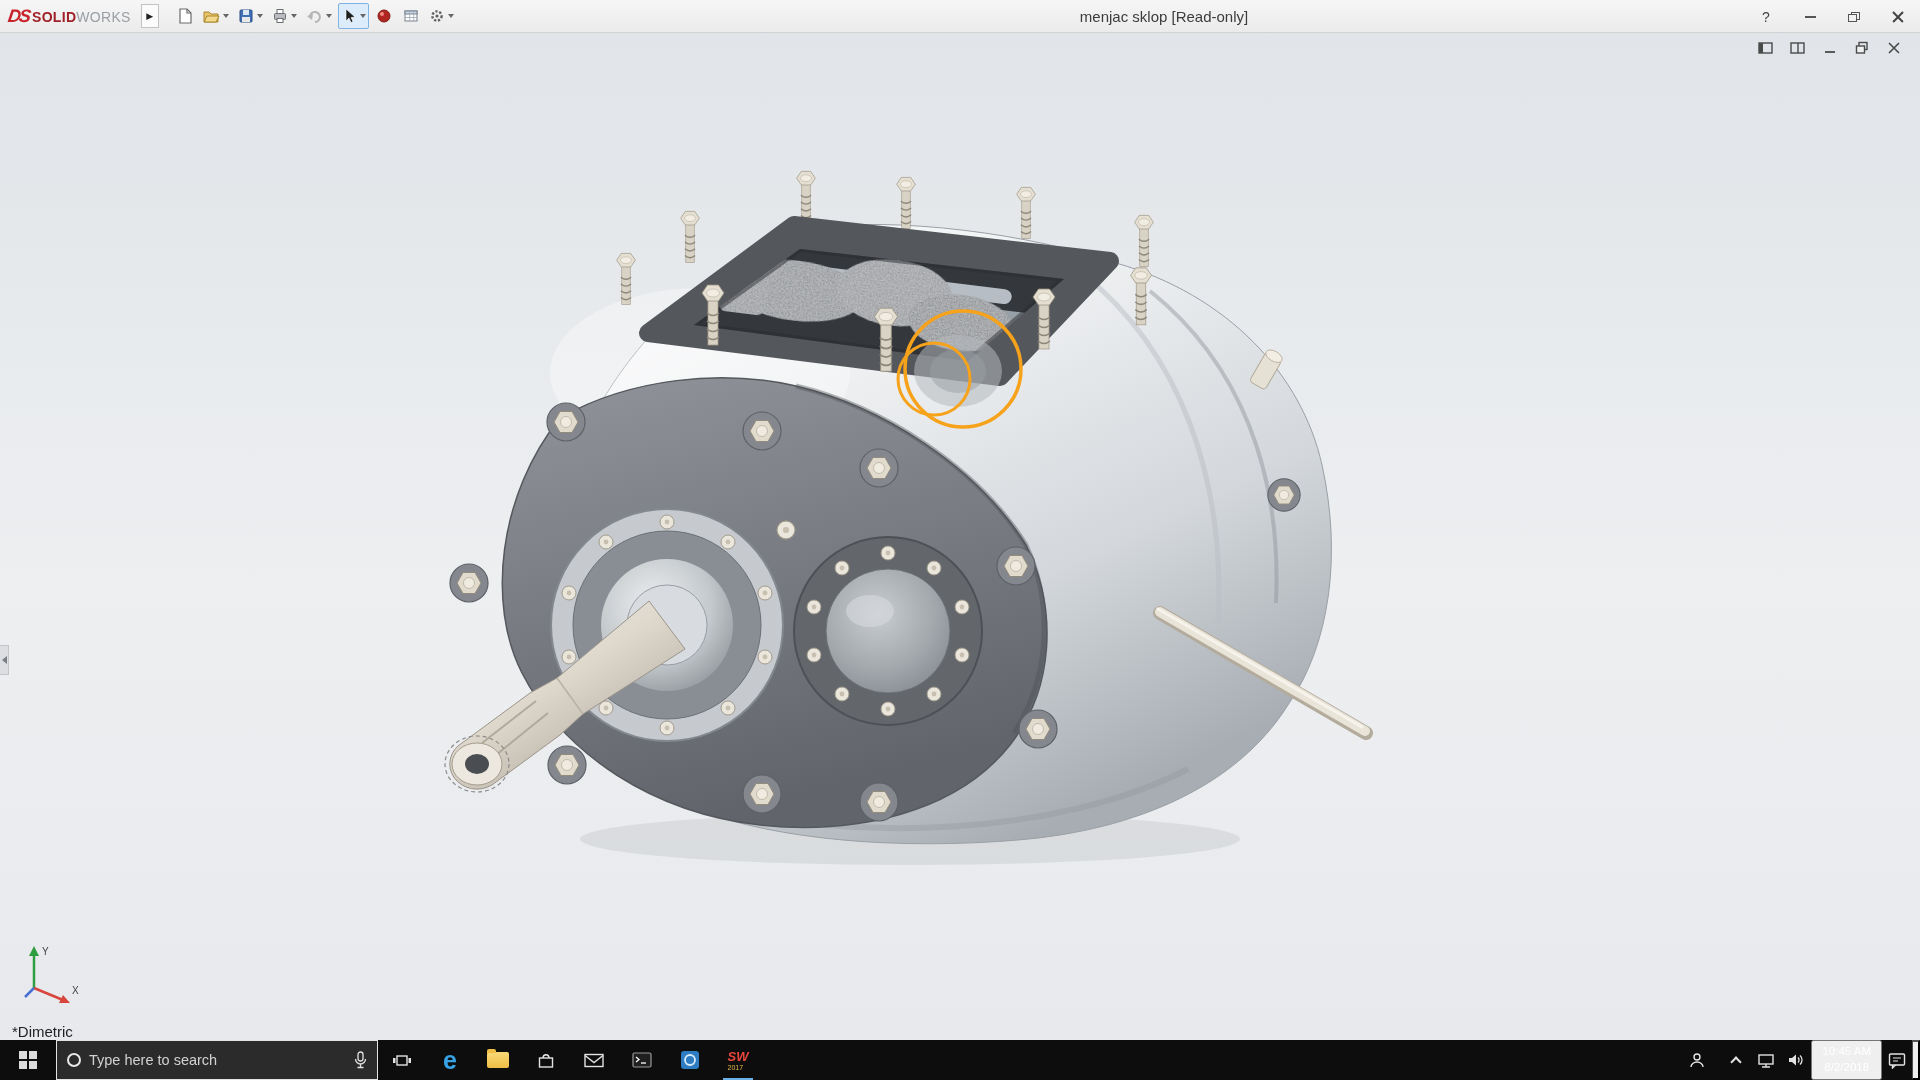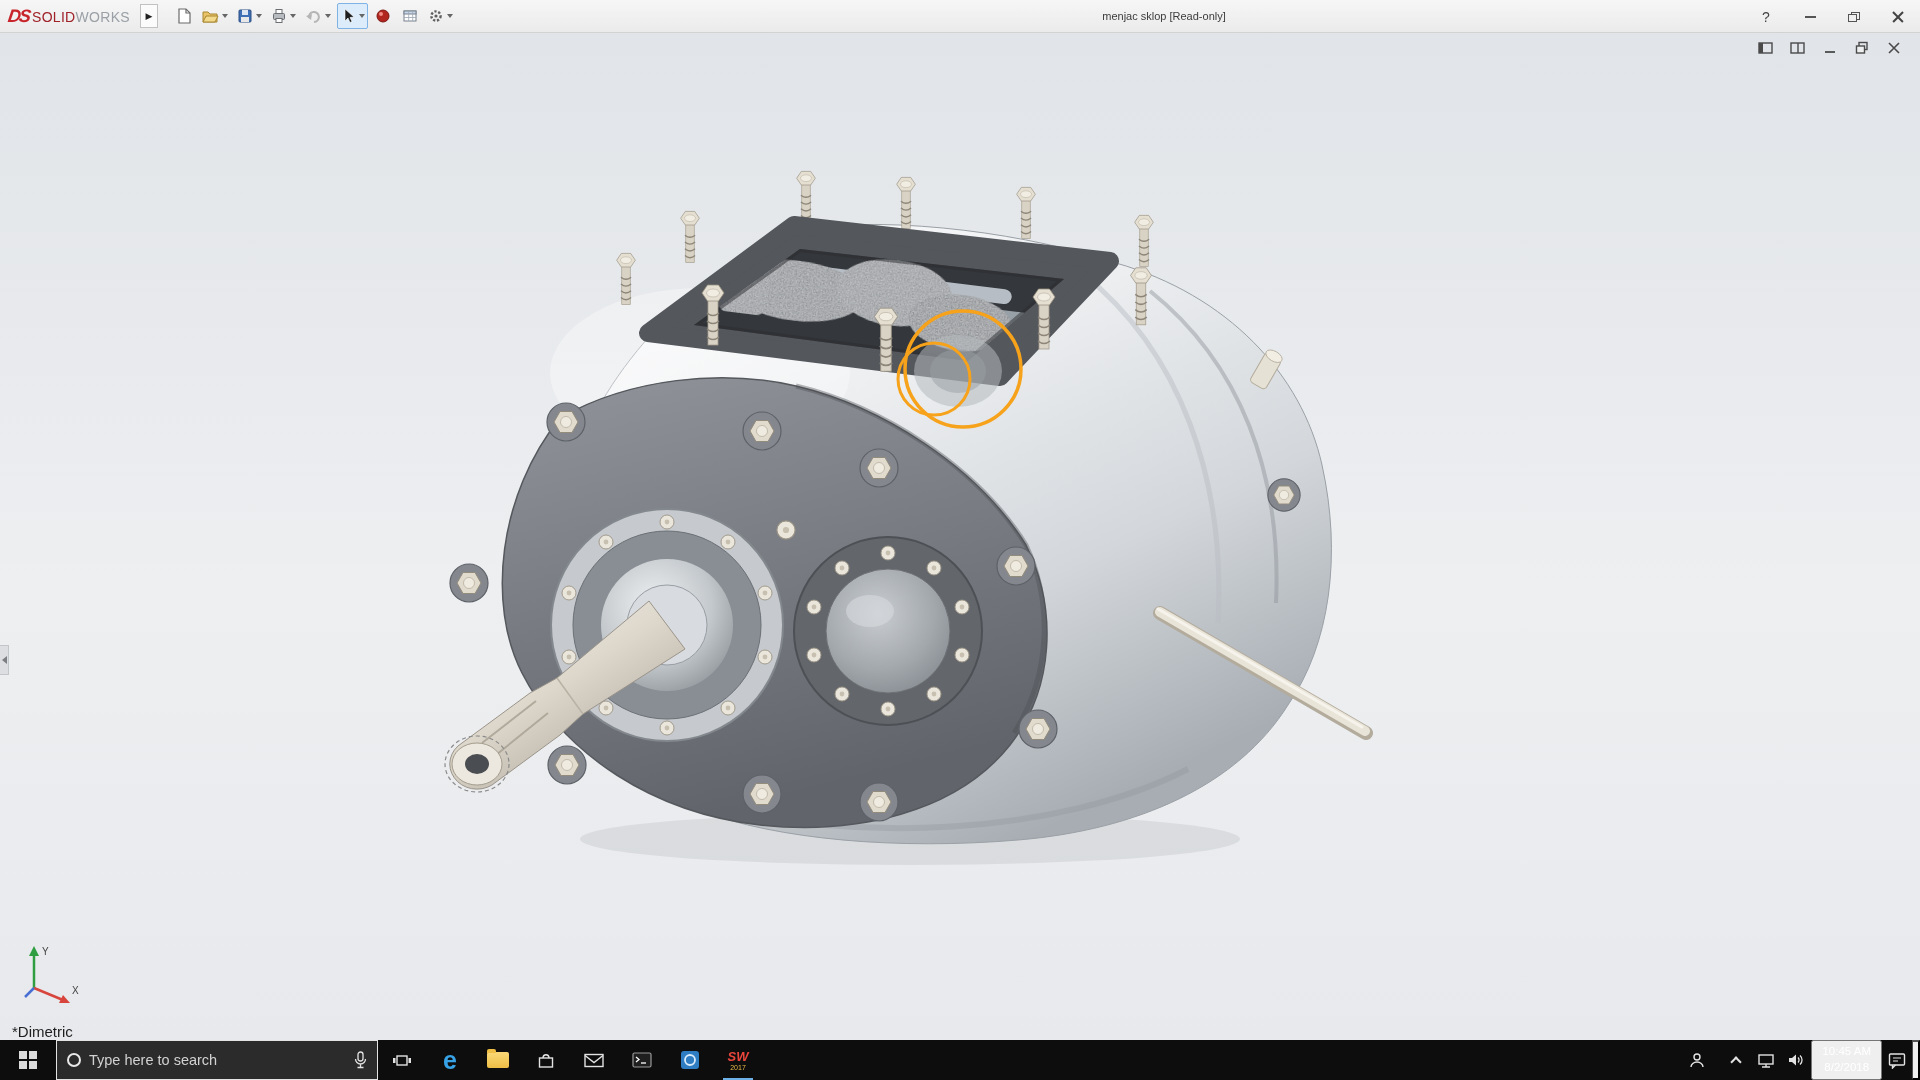--- a/index.html
+++ b/index.html
@@ -3,28 +3,28 @@
 <meta charset="utf-8">
 <style>
   *{box-sizing:border-box;margin:0;padding:0}
   html,body{width:1920px;height:1080px;overflow:hidden}
   body{font-family:"Liberation Sans",sans-serif;position:relative;background:#e8eaed}
 
   
   .titlebar{position:absolute;top:0;left:0;right:0;height:33px;background:linear-gradient(#f6f6f6,#ebebeb);border-bottom:1px solid #d2d2d2;display:flex;align-items:center;z-index:30}
   .brand{display:flex;align-items:baseline;padding:0 10px 0 8px;white-space:nowrap}
   .brand-glyph{font-weight:bold;font-style:italic;font-size:18px;color:#c8242c;letter-spacing:-2px;margin-right:3px;transform:skewX(-8deg)}
-  .brand-solid{font-weight:normal;font-size:14px;color:#a02128;letter-spacing:.3px}
+  .brand-solid{font-weight:bold;font-size:14px;color:#a02128;letter-spacing:.3px}
   .brand-works{font-weight:normal;font-size:14px;color:#9aa0a6;letter-spacing:.3px}
   .flyout{width:18px;height:24px;border:1px solid #c2c2c2;background:#fbfbfb;display:flex;align-items:center;justify-content:center;font-size:9px;color:#222;margin-right:14px}
   .tb-icons{display:flex;align-items:center;gap:3px}
   .tbtn{height:26px;min-width:24px;display:flex;align-items:center;justify-content:center;border:1px solid transparent;border-radius:2px;background:transparent;padding:0 2px;cursor:default}
   .tbtn.active{border-color:#7fb2e5;background:#dcecfb}
   .caret{width:0;height:0;border-left:3.5px solid transparent;border-right:3.5px solid transparent;border-top:4px solid #666;margin-left:3px}
-  .win-title{position:absolute;left:1164px;transform:translateX(-50%);font-size:11px;color:#3c3c3c;white-space:nowrap}
+  .win-title{position:absolute;left:1164px;transform:translateX(-50%);font-size:15px;color:#3c3c3c;white-space:nowrap}
   .win-controls{position:absolute;right:0;top:0;height:33px;display:flex;align-items:stretch}
   .wbtn{width:44px;display:flex;align-items:center;justify-content:center;color:#444;font-size:14px;background:transparent;border:none}
   .ico-min{width:11px;height:2px;background:#555}
   .ico-restore{position:relative;width:12px;height:10px}
   .ico-restore i{position:absolute;border:1.5px solid #555;width:9px;height:8px;display:block}
   .ico-restore i:first-child{right:0;top:0}
   .ico-restore i:last-child{left:0;bottom:0;background:#f0f0f0}
   .ico-x{position:relative;width:12px;height:12px}
   .ico-x::before,.ico-x::after{content:"";position:absolute;left:-1px;top:5px;width:14px;height:1.8px;background:#444}
   .ico-x::before{transform:rotate(45deg)}
@@ -47,21 +47,21 @@
   .win-flag{display:grid;grid-template-columns:8px 8px;grid-template-rows:8px 8px;gap:1.5px}
   .win-flag span{background:#dcdcdc}
   .search{width:322px;display:flex;align-items:center;background:#2b2b2b;border:1px solid #e3e3e3;padding:0 10px;gap:8px}
   .search-ring{width:14px;height:14px;border:2px solid #e8e8e8;border-radius:50%;flex:0 0 auto}
   .search input{flex:1;background:transparent;border:none;outline:none;color:#fef9c3;font-size:14.5px;font-family:"Liberation Sans",sans-serif}
   .search input::placeholder{color:#d2d2d2}
   .edge-e{font-size:25px;font-weight:bold;color:#37a3e6;line-height:1}
   .folder{width:22px;height:16px;background:linear-gradient(#f9d978,#eebe45);border-radius:2px;position:relative}
   .folder::before{content:"";position:absolute;top:-3px;left:0;width:9px;height:4px;background:#eebe45;border-radius:2px 2px 0 0}
   .chev-up{width:8px;height:8px;border:solid #e3e3e3;border-width:2px 2px 0 0;transform:rotate(-45deg);margin-top:3px}
-  .sw-stack{display:flex;flex-direction:column;align-items:center;line-height:1}
+  .sw-stack{display:flex;flex-direction:column;align-items:flex-start;line-height:1}
   .sw-label{font-size:13px;font-weight:bold;font-style:italic;color:#e8463c}
   .sw-year{font-size:7px;color:#e8b84a;margin-top:1px}
   .run-indicator{position:absolute;left:9px;right:9px;bottom:0;height:2px;background:#6cb2e8}
   .tray{margin-left:auto;display:flex;align-items:stretch}
   .tk.narrow{width:30px}
   .clock{display:flex;flex-direction:column;justify-content:center;align-items:center;color:#fff;font-size:11.5px;line-height:1.35;padding:0 9px;white-space:nowrap}
   .show-desktop{width:8px;border-left:1px solid #4c4c4c}
 </style>
 </head>
 <body>

